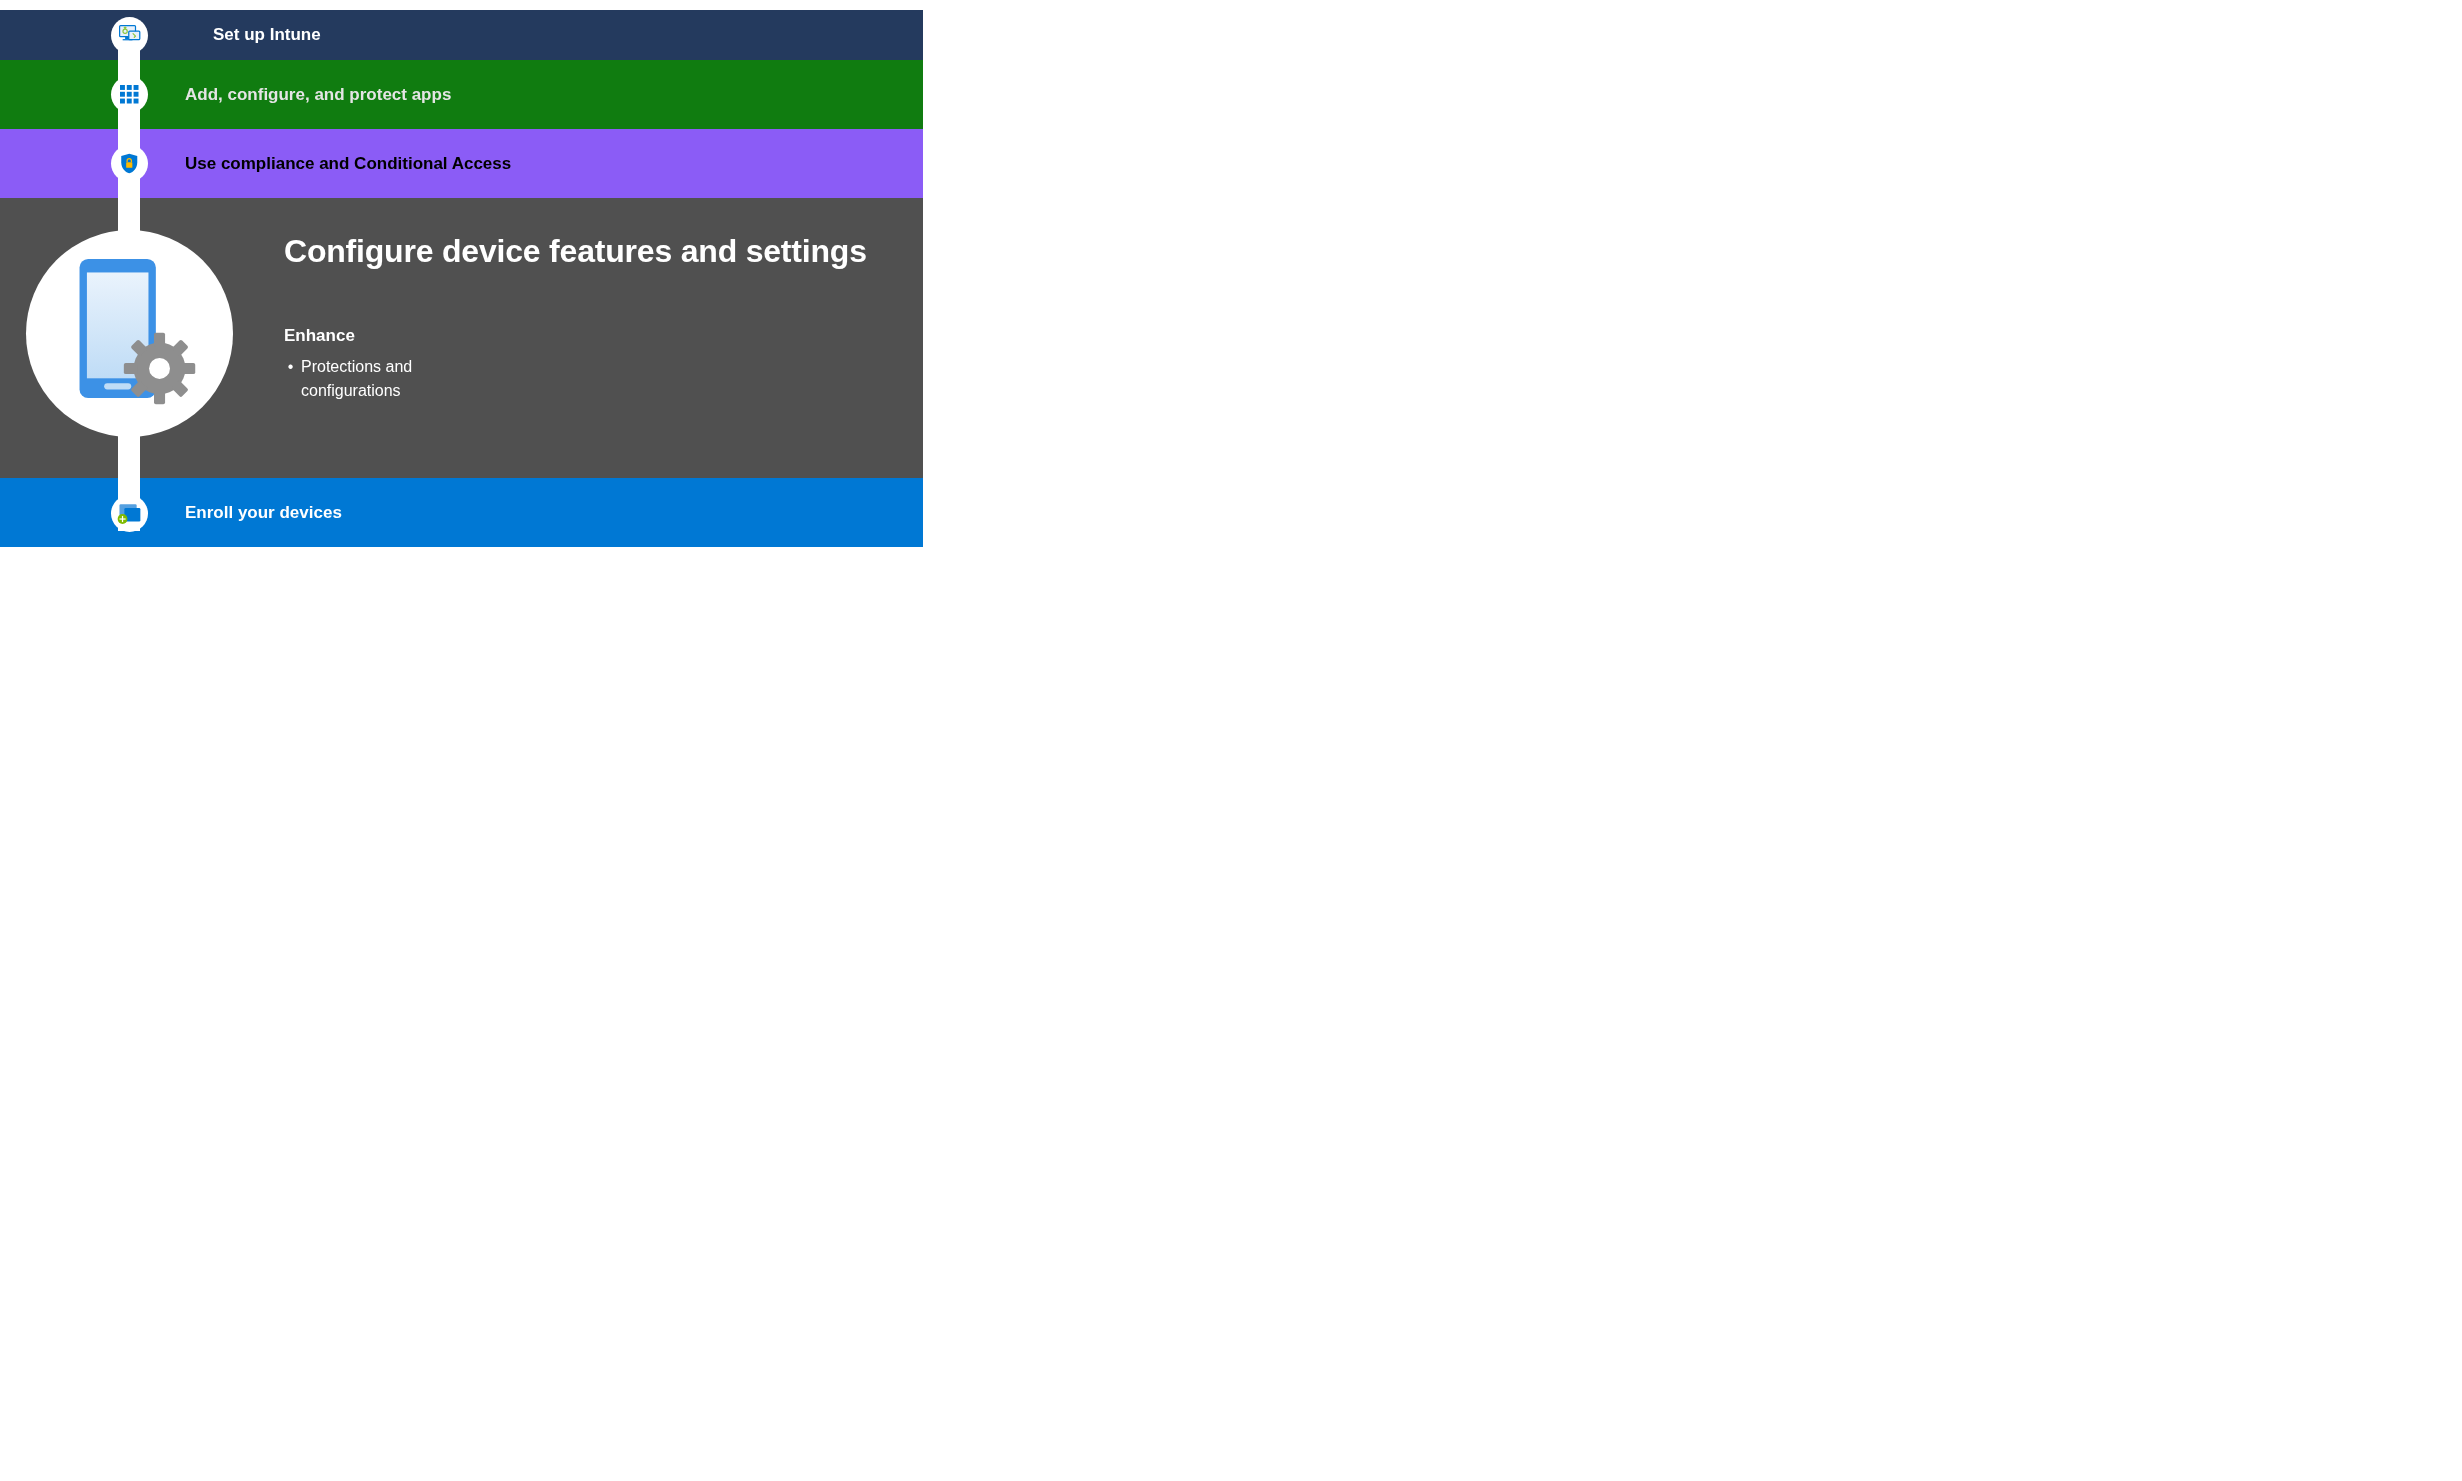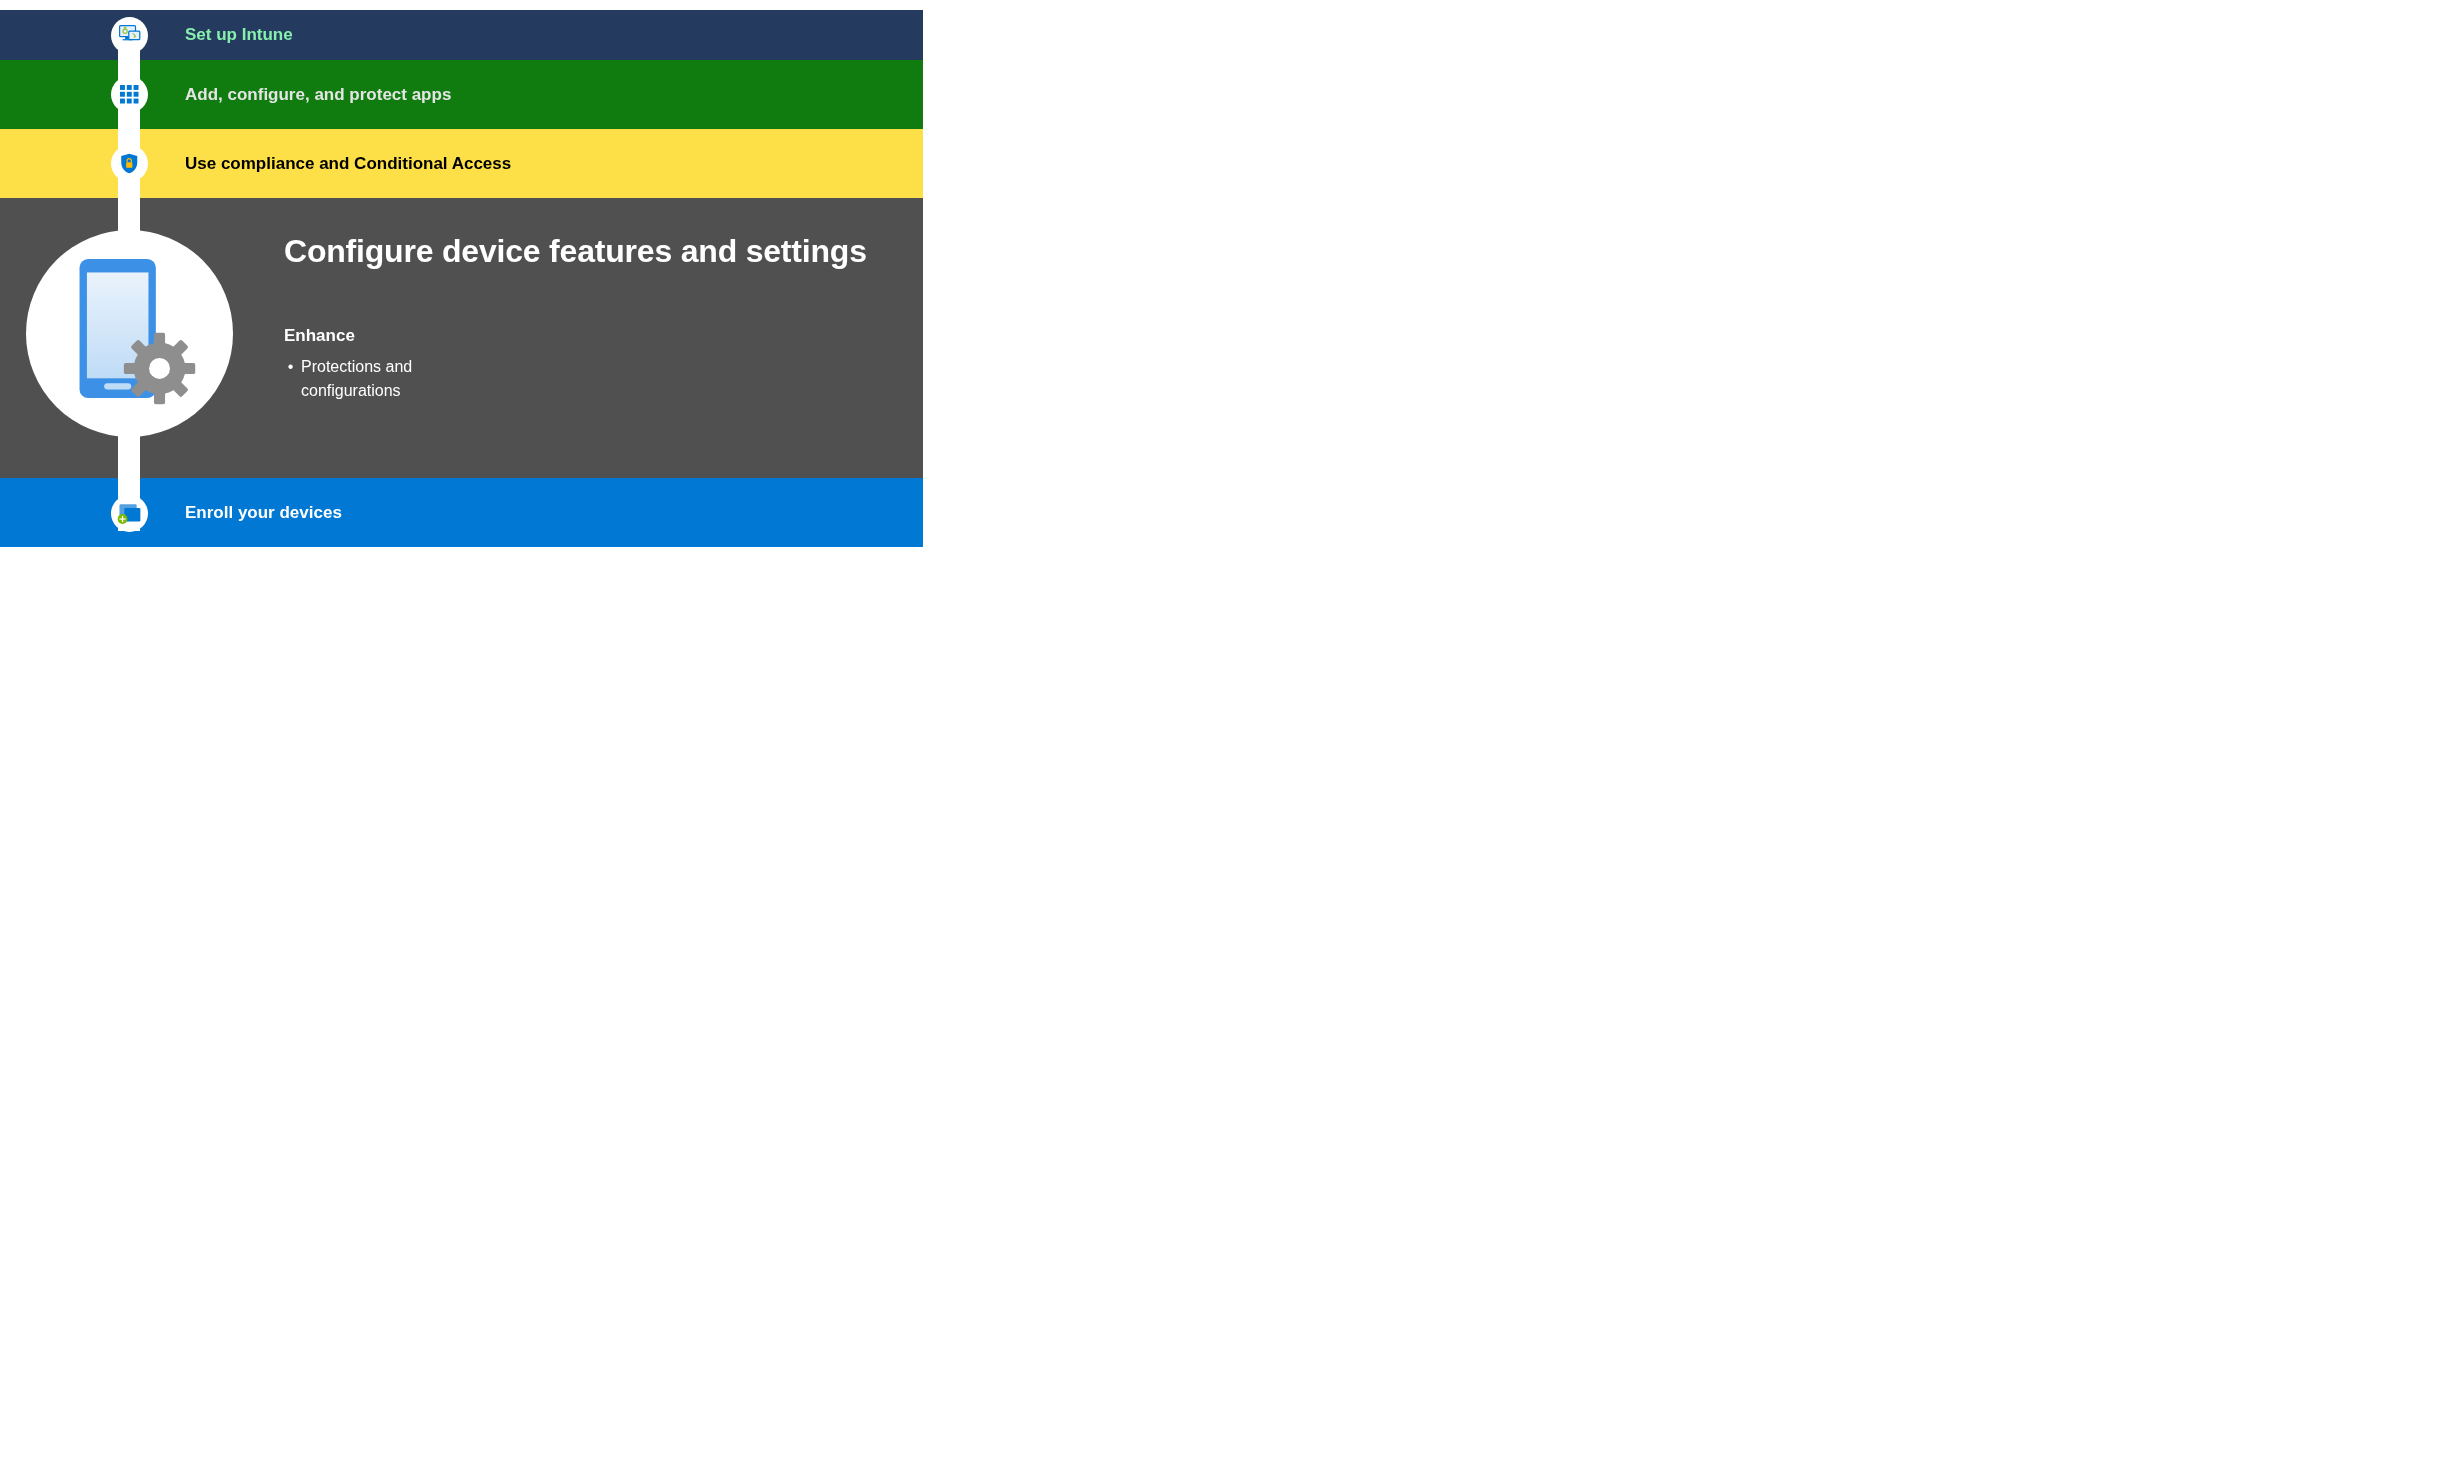--- a/index.html
+++ b/index.html
@@ -23,24 +23,24 @@
   .band-label {
     position: absolute;
     left: 185px;
     top: 50%;
     transform: translateY(-50%);
     font-size: 17px;
     font-weight: 600;
     white-space: nowrap;
   }
   .band-1 { top: 9.8px; height: 50px; background: #243A5E; }
-  .band-1 .band-label { color: #86efac; }
+  .band-1 .band-label { color: #ffffff; margin-left: 28px; }
   .band-2 { top: 60px; height: 69px; background: #107C10; }
   .band-2 .band-label { color: #e5e5e5; }
-  .band-3 { top: 129px; height: 69px; background: #fde047; padding-left: 10px; }
+  .band-3 { top: 129px; height: 69px; background: #8b5cf6; padding-left: 10px; }
   .band-3 .band-label { color: #000; }
   .band-4 { top: 198px; height: 280px; background: #505050; }
   .band-5 { top: 478px; height: 69px; background: #0078D4; }
   .band-5 .band-label { color: #fff; }
 
   
   .connector {
     position: absolute;
     left: 118px;
     top: 24.6px;

